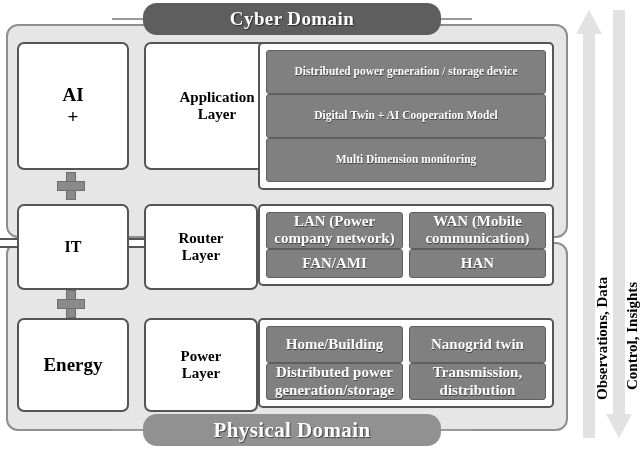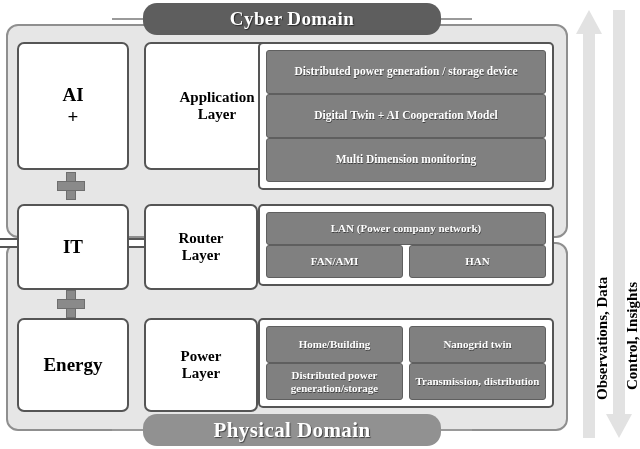--- a/index.html
+++ b/index.html
@@ -75,21 +75,21 @@
     text-align: center;
     color: #000000;
     font-weight: bold;
     line-height: 1.15;
     z-index: 3;
   }
   .col-left   { left: 17px;  width: 108px; }
   .col-mid    { left: 144px; width: 110px; }
 
   .box-ai     { top: 42px;  height: 124px; font-size: 19px; }
-  .box-it     { top: 204px; height: 82px;  font-size: 19px; }
+  .box-it     { top: 204px; height: 82px;  font-size: 16px; }
   .box-energy { top: 318px; height: 90px;  font-size: 19px; }
 
   .box-app    { top: 42px;  height: 124px; font-size: 15px; padding-left: 16px; }
   .box-router { top: 204px; height: 82px;  font-size: 15px; }
   .box-power  { top: 318px; height: 90px;  font-size: 15px; }
 
   
   .cbox {
     position: absolute;
     background: #ffffff;
@@ -122,21 +122,21 @@
     align-items: center;
     justify-content: center;
     text-align: center;
     line-height: 1.15;
     flex: 1;
     padding: 0 4px;
     text-shadow: 0.5px 0.5px 0.5px rgba(0,0,0,0.5);
     box-sizing: border-box;
   }
   .chip-app { font-size: 11.5px; }
-  .chip-grid { font-size: 11px; }
+  .chip-grid { font-size: 15px; }
 
   
   .plus {
     position: absolute;
     width: 28px;
     height: 28px;
     z-index: 4;
   }
   .plus::before, .plus::after {
     content: "";
@@ -238,20 +238,21 @@
   </div>
   <div class="wbox col-mid box-router">
     <span>
       <span>Router</span><br>
       <span>Layer</span>
     </span>
   </div>
   <div class="cbox cbox-router">
     <div class="chip-row">
       <div class="chip chip-grid">LAN (Power company network)</div>
+      <div class="chip chip-grid">WAN (Mobile communication)</div>
     </div>
     <div class="chip-row">
       <div class="chip chip-grid">FAN/AMI</div>
       <div class="chip chip-grid">HAN</div>
     </div>
   </div>
 
   <div class="wbox col-left box-energy">
     <span>Energy</span>
   </div>

